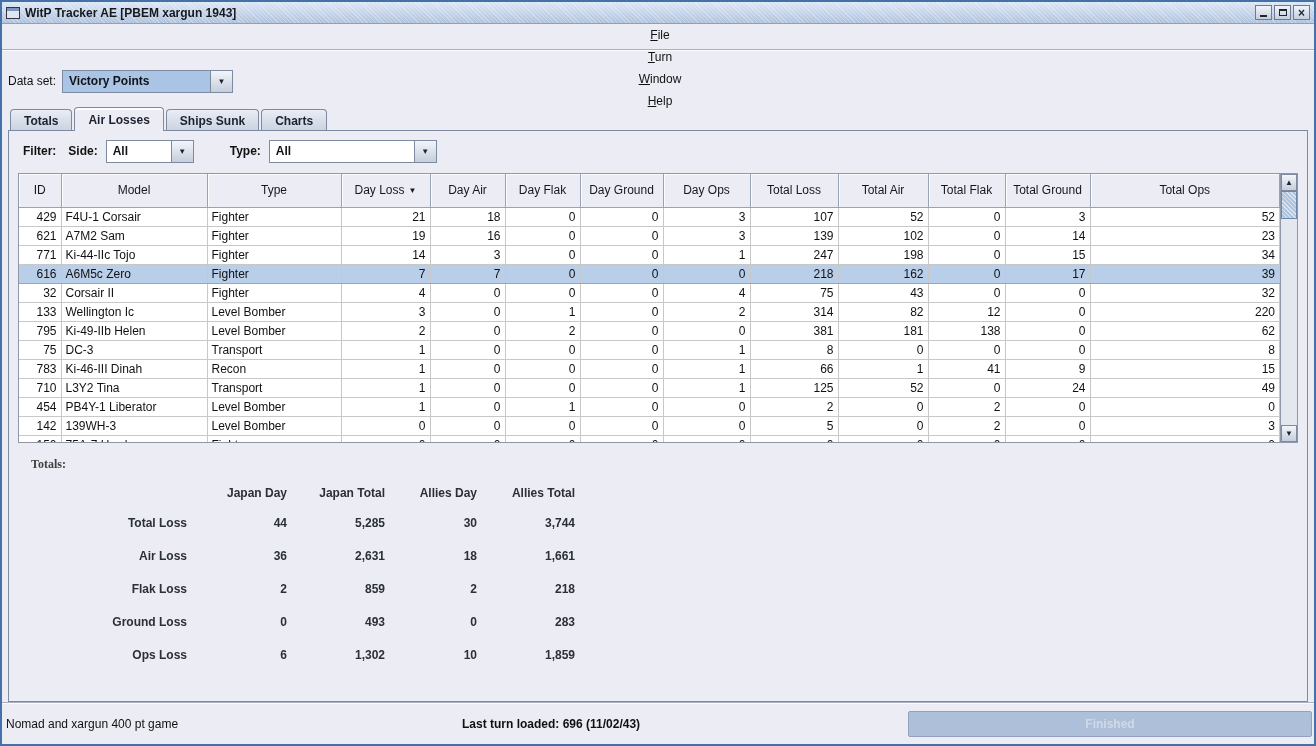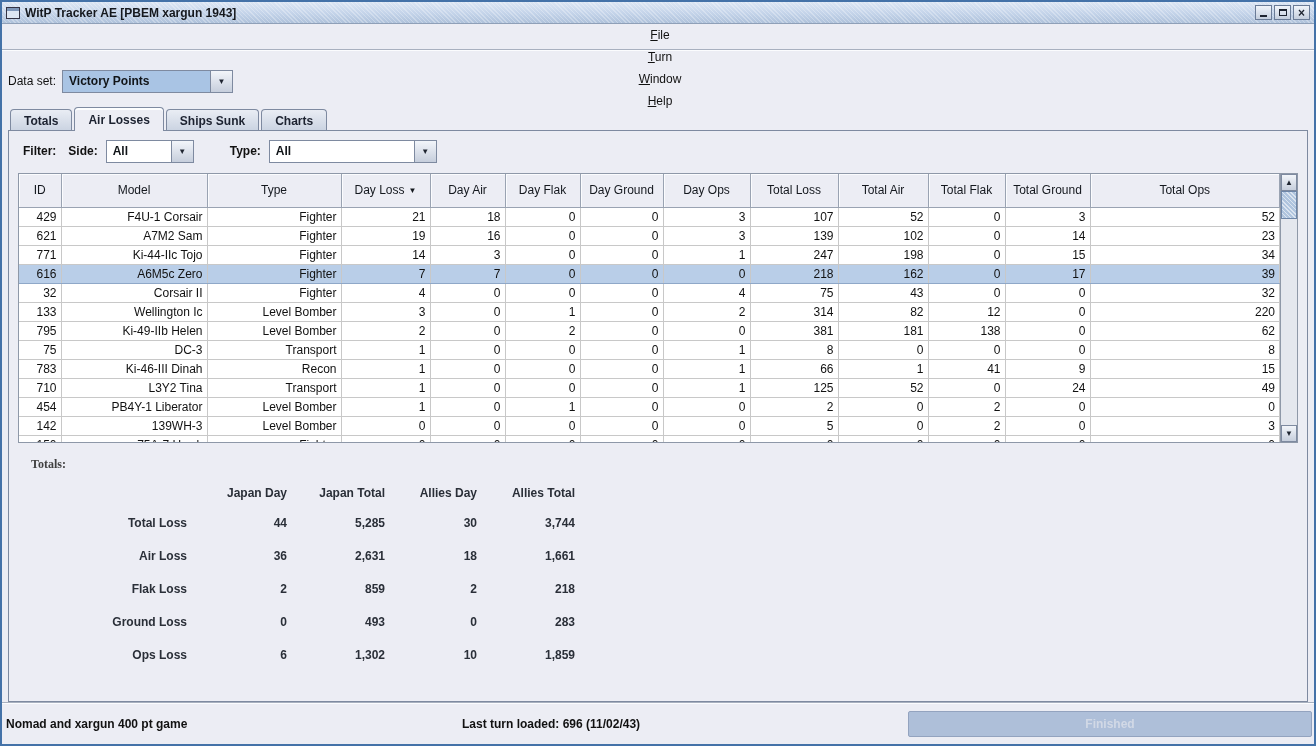--- a/index.html
+++ b/index.html
@@ -103,21 +103,21 @@
     background:#ECEDF4; color:#14181E;
     border-right:1px solid #9AA3B2; border-bottom:1px solid #9AA3B2;
     box-shadow:inset 1px 1px 0 #FBFCFE;
     overflow:hidden; white-space:nowrap; padding:0 2px;
   }
   table.grid td {
     height:19px; padding:0 4px;
     border-right:1px solid #C8C8C8; border-bottom:1px solid #C8C8C8;
     overflow:hidden; white-space:nowrap; background:#fff;
   }
-  table.grid td.txt { text-align:right; }
+  table.grid td.txt { text-align:left; }
   table.grid td.num { text-align:right; }
   tr.selected td { background:#B9CEE8; border-bottom-color:#8FA8C8; }
   .sort-ico { font-size:8px; margin-left:4px; vertical-align:1px; }
 
   
   .vscroll { width:17px; flex:none; background:#E4E7EE; border-left:1px solid #8E98A8; display:flex; flex-direction:column; }
   .sb-btn {
     height:17px; flex:none; border:1px solid #7E8AA0;
     background:linear-gradient(#F2F5FA,#C6CEDC);
     display:flex; align-items:center; justify-content:center;
@@ -138,21 +138,21 @@
   .totals-grid .cell { font-weight:bold; color:#2A2F38; text-align:right; padding:8px 6px; height:33px; }
   .totals-grid .hdr { padding-top:10px; height:32px; }
   .totals-grid .rlabel { text-align:right; padding-right:14px; }
 
   
   .statusbar {
     position:absolute; left:0; right:0; bottom:0; height:42px;
     border-top:1px solid #A8B0BF; box-shadow:inset 0 1px 0 #FBFCFE;
     display:flex; align-items:center; background:#ECEDF4;
   }
-  .status-left { font-weight:bold; padding-left:4px;text-align:right; }
+  .status-left { font-weight:normal; padding-left:4px;text-align:right; }
   .status-center { position:absolute; left:460px; font-weight:bold; }
   .finished-btn {
     margin-left:auto; margin-right:2px;
     width:404px; height:26px;
     background:#AEBFD9; border:1px solid #93A3BF; border-radius:2px;
     color:#D2D9E6; font-weight:bold;
     display:flex; align-items:center; justify-content:center;
   }
 </style>
 </head>

